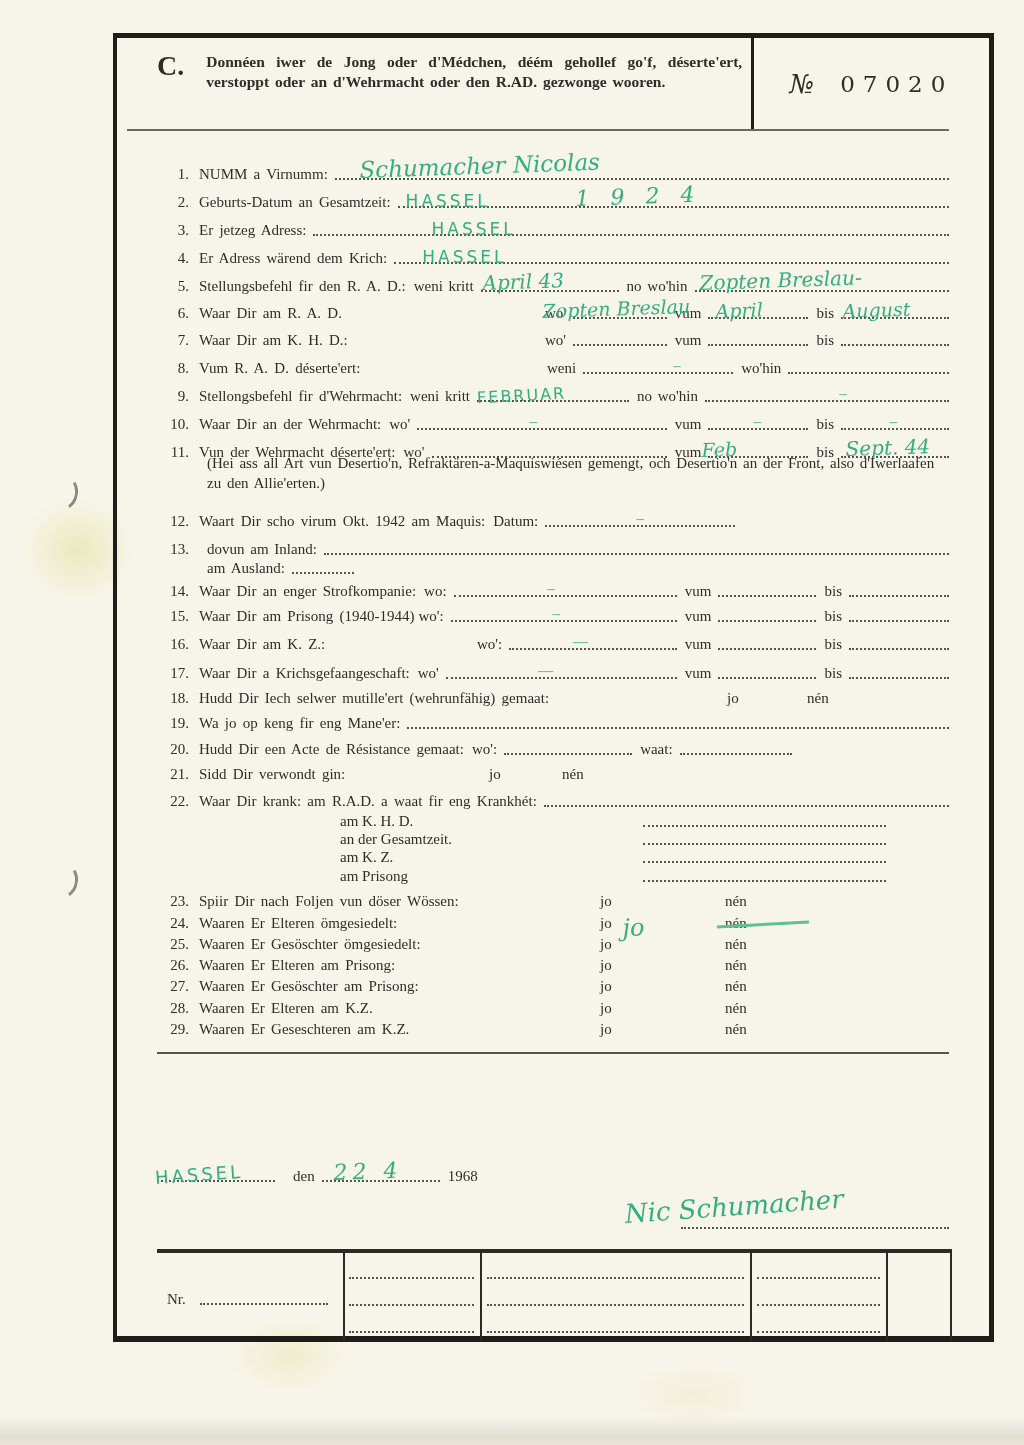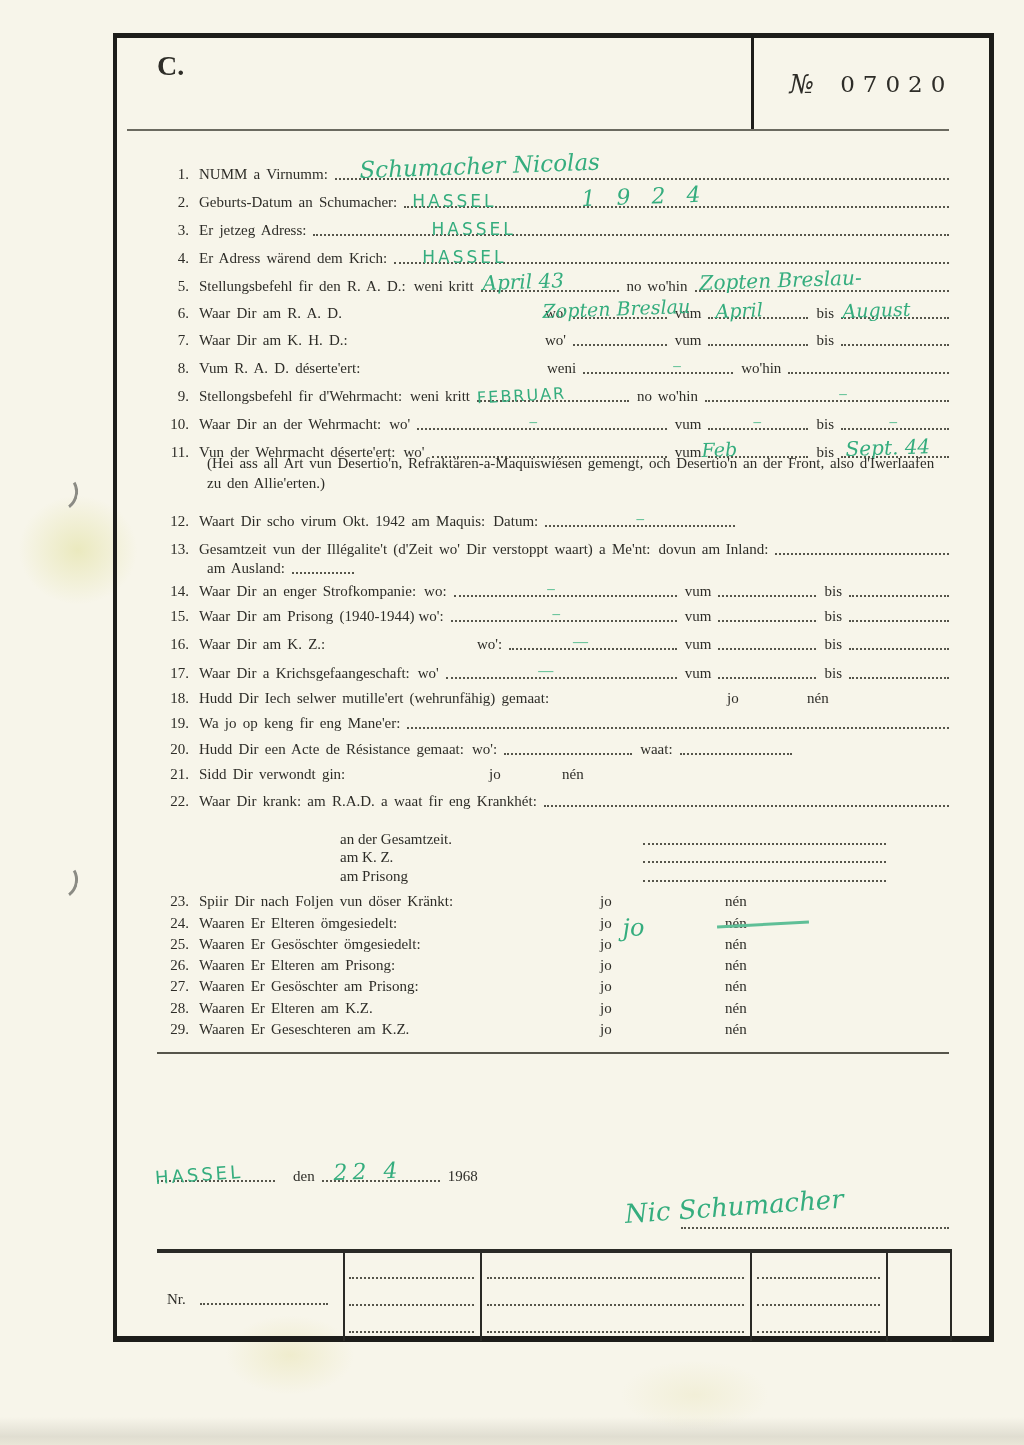--- a/index.html
+++ b/index.html
@@ -75,41 +75,42 @@
 <div class="stain stain2"></div>
 <div class="stain stain3"></div>
 <div class="hole hole1"></div>
 <div class="hole hole2"></div>
 
 <div class="frame">
 
   <div class="hdr">
     <div class="hdr-left">
       <div class="hdr-letter">C.</div>
+      <div class="hdr-title">Donnéen iwer de Jong oder d'Médchen, déém gehollef go'f, déserte'ert, verstoppt oder an d'Wehrmacht oder den R.AD. gezwonge wooren.</div>
     </div>
     <div class="hdr-numbox">
       <span class="no-sign">№</span>
       <span class="no-value">07020</span>
     </div>
   </div>
   <div class="hdr-rule"></div>
 
   <div class="form-area">
 
     <div class="row" style="top:125px">
       <span class="num">1.</span>
       <span class="lbl">NUMM a Virnumm:</span>
       <span class="dots fill">
         <span class="hw script" style="left:25px;font-size:23px">Schumacher Nicolas</span>
       </span>
     </div>
 
     <div class="row" style="top:153px">
       <span class="num">2.</span>
-      <span class="lbl">Geburts-Datum an Schumacher:</span>
+      <span class="lbl">Geburts-Datum an Gesamtzeit:</span>
       <span class="dots fill">
         <span class="hw caps" style="left:8px">HASSEL</span>
         <span class="hw script" style="left:178px;font-size:22px;letter-spacing:7px">1 9 2 4</span>
       </span>
     </div>
 
     <div class="row" style="top:181px">
       <span class="num">3.</span>
       <span class="lbl">Er jetzeg Adress:</span>
       <span class="dots fill">
@@ -228,21 +229,20 @@
       <span class="lbl">Waart Dir scho virum Okt. 1942 am Maquis:</span>
       <span class="kw">Datum:</span>
       <span class="dots" style="width:190px">
         <span class="dash" style="left:48%">–</span>
       </span>
       <span class="spacer"></span>
     </div>
 
     <div class="row" style="top:500px">
       <span class="num">13.</span>
-      <span class="lbl">Gesamtzeit vun der Illégalite't (d'Zeit wo' Dir verstoppt waart) a Me'nt:</span>
       <span class="kw">dovun am Inland:</span>
       <span class="dots fill"></span>
     </div>
     <div class="row" style="top:519px">
       <span style="width:50px;flex:none"></span>
       <span class="lbl">am Ausland:</span>
       <span class="dots" style="width:62px"></span>
       <span class="spacer"></span>
     </div>
 
@@ -326,36 +326,40 @@
       <span class="lbl">Sidd Dir verwondt gin:</span>
       <span class="abs" style="left:332px">jo</span>
       <span class="abs" style="left:405px">nén</span>
     </div>
 
     <div class="row" style="top:752px">
       <span class="num">22.</span>
       <span class="lbl">Waar Dir krank: am R.A.D. a waat fir eng Krankhét:</span>
       <span class="dots fill"></span>
     </div>
+    <div class="row" style="top:772px">
+      <span class="abs" style="left:183px">am K. H. D.</span>
+      <span class="dots abs" style="left:486px;width:243px;bottom:3px;margin:0"></span>
+    </div>
     <div class="row" style="top:790px">
       <span class="abs" style="left:183px">an der Gesamtzeit.</span>
       <span class="dots abs" style="left:486px;width:243px;bottom:3px;margin:0"></span>
     </div>
     <div class="row" style="top:808px">
       <span class="abs" style="left:183px">am K. Z.</span>
       <span class="dots abs" style="left:486px;width:243px;bottom:3px;margin:0"></span>
     </div>
     <div class="row" style="top:827px">
       <span class="abs" style="left:183px">am Prisong</span>
       <span class="dots abs" style="left:486px;width:243px;bottom:3px;margin:0"></span>
     </div>
 
     <div class="row" style="top:852px">
       <span class="num">23.</span>
-      <span class="lbl">Spiir Dir nach Foljen vun döser Kränkt:</span>
+      <span class="lbl">Spiir Dir nach Foljen vun döser Wössen:</span>
       <span class="abs" style="left:443px">jo</span>
       <span class="abs" style="left:568px">nén</span>
     </div>
     <div class="row" style="top:874px">
       <span class="num">24.</span>
       <span class="lbl">Waaren Er Elteren ömgesiedelt:</span>
       <span class="abs" style="left:443px">jo</span>
       <span class="abs hw script" style="left:466px;bottom:-10px;font-size:24px">jo</span>
       <span class="abs" style="left:568px">nén</span>
       <span class="strike" style="left:560px;width:92px;bottom:7px"></span>

